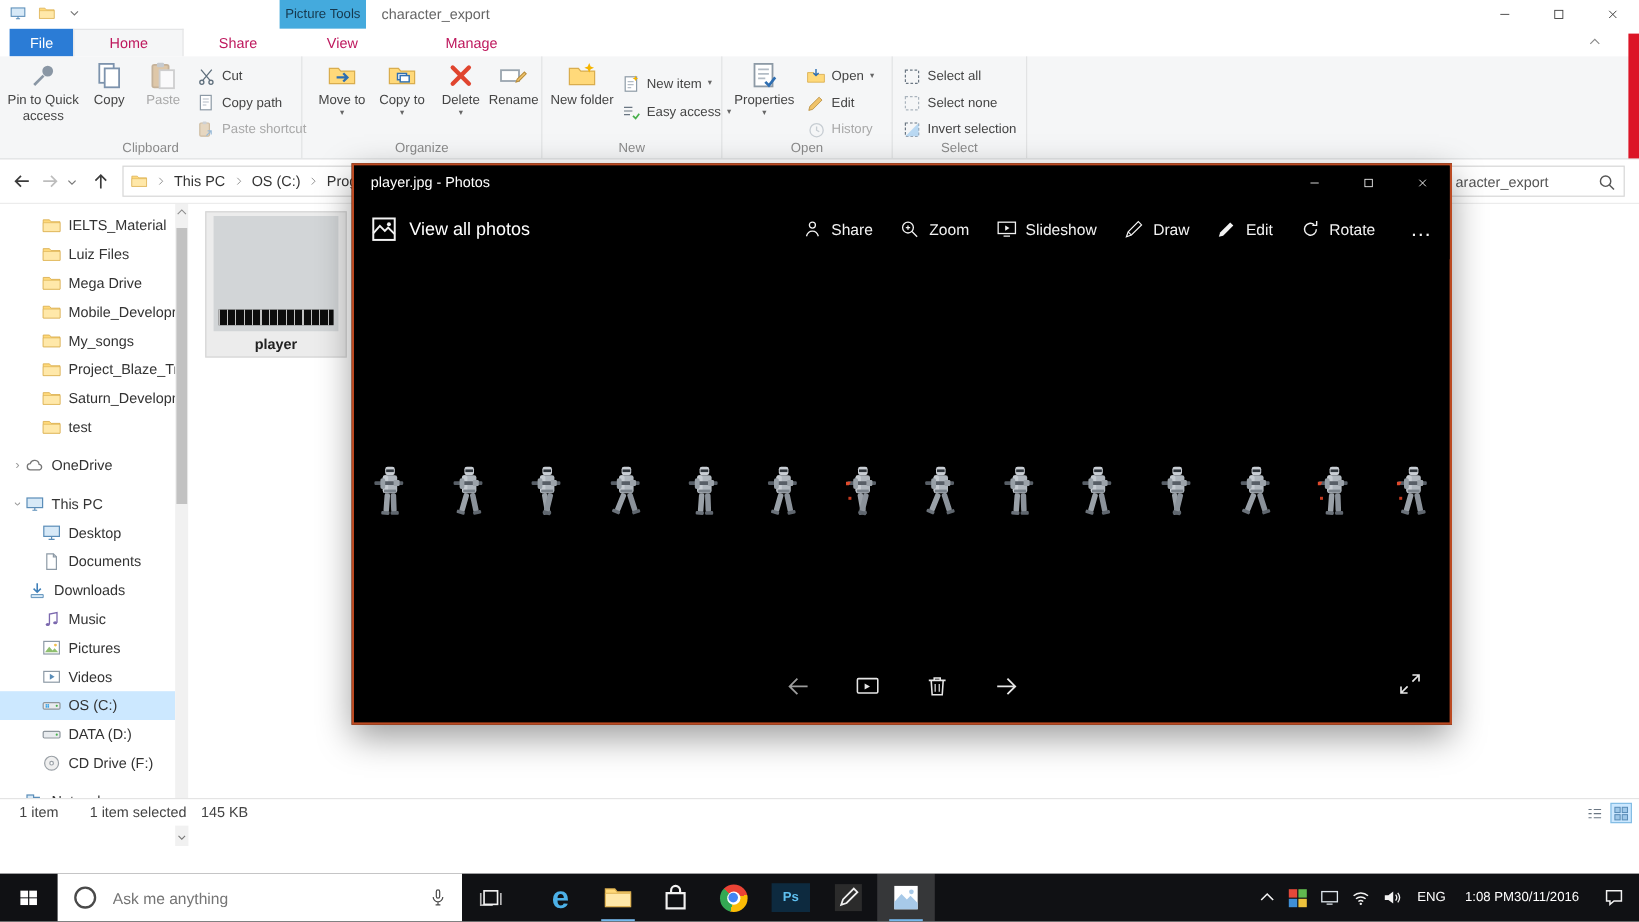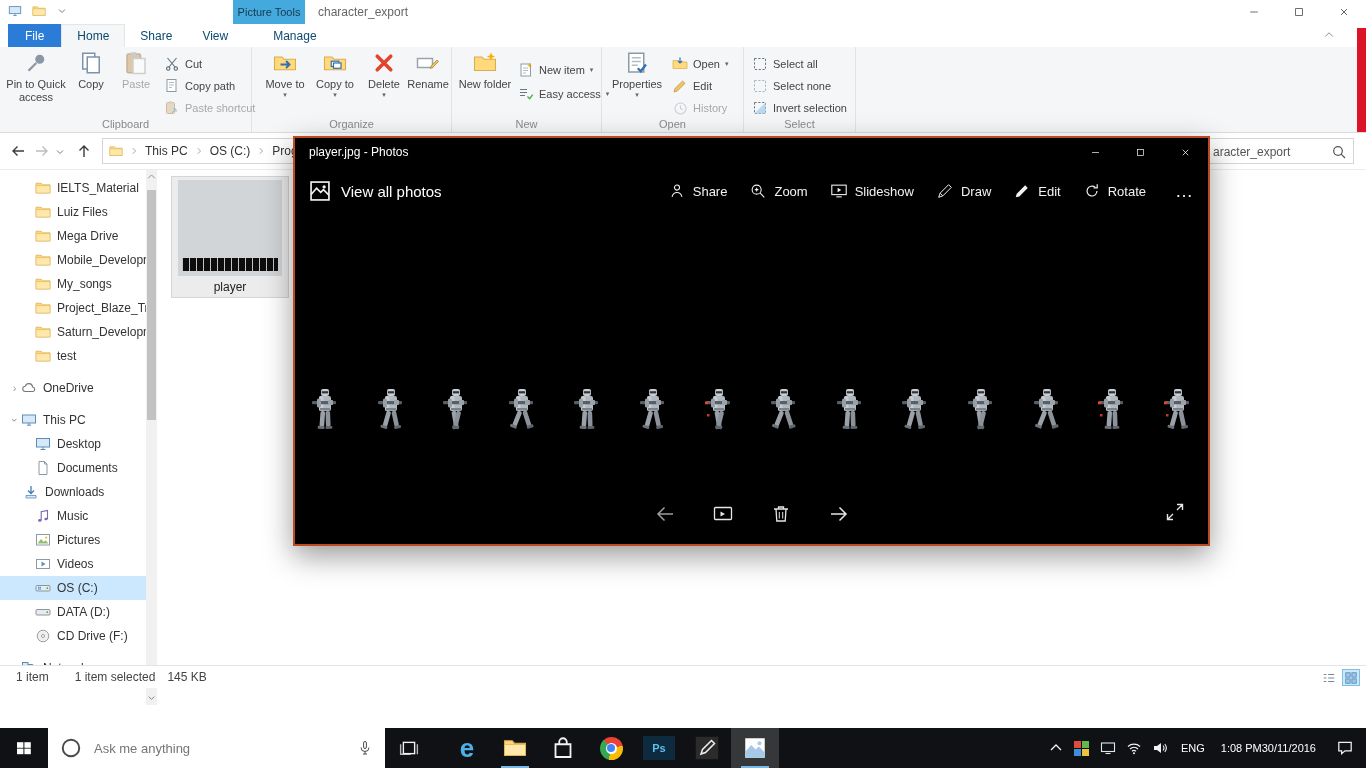--- a/index.html
+++ b/index.html
@@ -16,21 +16,21 @@
   .titlebar{position:absolute;top:0;left:0;right:0;height:24px;background:#fff;}
   .qat{position:absolute;left:8px;top:4px;display:flex;gap:10px;align-items:center;}
   .pt-header{position:absolute;left:233px;top:0;width:72px;height:24px;background:var(--picture-tools,#44aadd);
     color:#16384d;font-size:11px;display:flex;align-items:center;justify-content:center;}
   .win-title{position:absolute;left:318px;top:0;height:24px;display:flex;align-items:center;font-size:12px;color:#666;}
   .win-controls{position:absolute;right:0;top:0;display:flex;}
   .wc-btn{width:45px;height:24px;display:flex;align-items:center;justify-content:center;color:#404040;background:transparent;border:none;padding:0;}
   .wc-btn .icn{width:12px;height:12px}
 
   .tabsrow{position:absolute;top:24px;left:0;right:0;height:23px;background:#fff;display:flex;align-items:stretch;}
-  .tab{display:flex;align-items:center;padding:0 15px;font-size:12px;color:#0c4a6e;border:none;background:transparent;}
+  .tab{display:flex;align-items:center;padding:0 29px;font-size:12px;color:#be185d;border:none;background:transparent;}
   .tab-file{background:var(--file-tab,#2b7cd6);color:#fff;margin-left:8px;padding:0 17px;}
   .tab-home{background:#f5f6f7;border:1px solid #e4e5e6;border-bottom:none;}
   .tab-manage{margin-left:15px;}
   .ribbon-collapse{position:absolute;right:30px;top:5px;width:14px;height:14px;background:transparent;border:none;padding:0;}
 
   .ribbon{position:absolute;top:47px;left:0;right:0;height:86px;background:#f5f6f7;border-bottom:1px solid #dadbdc;font-size:11px;}
   .rb-group{position:absolute;top:0;bottom:0;border-right:1px solid #e2e3e4;}
   .rb-group-label{position:absolute;bottom:2px;left:0;right:0;text-align:center;font-size:11px;color:#8a8a8a;}
   .rb-big{position:absolute;top:4px;display:flex;flex-direction:column;align-items:center;text-align:center;color:#444;line-height:13px;background:transparent;border:none;padding:0;font-size:11px;}
   .rb-big .icn{margin-bottom:3px;}
@@ -57,34 +57,34 @@
   .side-item .icn{margin-right:6px;flex:none;}
   .v-scroll{position:absolute;left:146px;top:170px;width:11px;height:535px;background:#f1f1f1;}
   .v-thumb{position:absolute;left:1px;right:1px;top:20px;height:230px;background:#c2c2c2;}
   .v-arrow{position:absolute;left:0;width:11px;height:14px;display:flex;align-items:center;justify-content:center;background:transparent;border:none;padding:0;}
 
   .filearea{position:absolute;left:157px;top:170px;right:0;bottom:63px;background:#fff;}
   .tile{position:absolute;left:14px;top:6px;width:118px;padding:3px;background:#ececec;border:1px solid #d5d5d5;}
   .thumb-img{width:104px;height:96px;margin:0 auto;background:#d2d5d7;position:relative;}
   .thumb-strip{position:absolute;left:4px;right:4px;top:78px;height:13px;background:#0d0d0d;
     background-image:repeating-linear-gradient(90deg,rgba(255,255,255,.75) 0 1px,transparent 1px 7px);}
-  .tile-label{text-align:center;font-size:12px;color:#222;margin-top:4px;}
+  .tile-label{text-align:center;font-size:12px;color:#222;margin-top:4px;font-weight:bold;}
 
   .statusbar{position:absolute;left:0;right:0;bottom:40px;height:23px;background:#fff;border-top:1px solid #e4e4e4;display:flex;align-items:center;font-size:12px;color:#444;}
   .statusbar .s1{margin-left:16px;}
   .statusbar .s2{margin-left:26px;}
   .statusbar .s3{margin-left:12px;}
   .sb-views{position:absolute;right:6px;top:3px;display:flex;gap:4px;}
   .sb-view-btn{width:18px;height:17px;display:flex;align-items:center;justify-content:center;border:1px solid transparent;background:transparent;padding:0;}
   .sb-view-btn.active{background:#cce8ff;border-color:#84bde4;}
 
   .red-strip{position:absolute;right:0;top:28px;width:9px;height:104px;background:#dc1426;z-index:5;}
 
   
-  .photos{position:absolute;left:293px;top:136px;width:917px;height:410px;background:#000;border:2px solid var(--photos-border,#bb4a22);box-shadow:0 10px 28px rgba(0,0,0,.4);z-index:10;}
+  .photos{position:absolute;left:293px;top:136px;width:917px;height:468px;background:#000;border:2px solid var(--photos-border,#bb4a22);box-shadow:0 10px 28px rgba(0,0,0,.4);z-index:10;}
   .p-titlebar{height:28px;display:flex;align-items:center;background:#000;}
   .p-title{margin-left:14px;font-size:12px;color:#fff;}
   .p-controls{margin-left:auto;display:flex;}
   .p-wc{width:45px;height:28px;display:flex;align-items:center;justify-content:center;color:#fff;background:transparent;border:none;padding:0;}
   .p-wc .icn{width:11px;height:11px}
   .p-toolbar{height:50px;display:flex;align-items:center;background:#000;}
   .p-viewall{display:flex;align-items:center;gap:10px;margin-left:14px;color:#fff;font-size:15px;background:transparent;border:none;padding:0;}
   .p-actions{margin-left:auto;display:flex;align-items:center;margin-right:4px;}
   .p-act{display:flex;align-items:center;gap:7px;color:#f2f2f2;font-size:13px;padding:0 11px;height:50px;background:transparent;border:none;}
   .p-more{font-size:18px;letter-spacing:1px;color:#f2f2f2;padding:0 14px;background:transparent;border:none;height:50px;}

